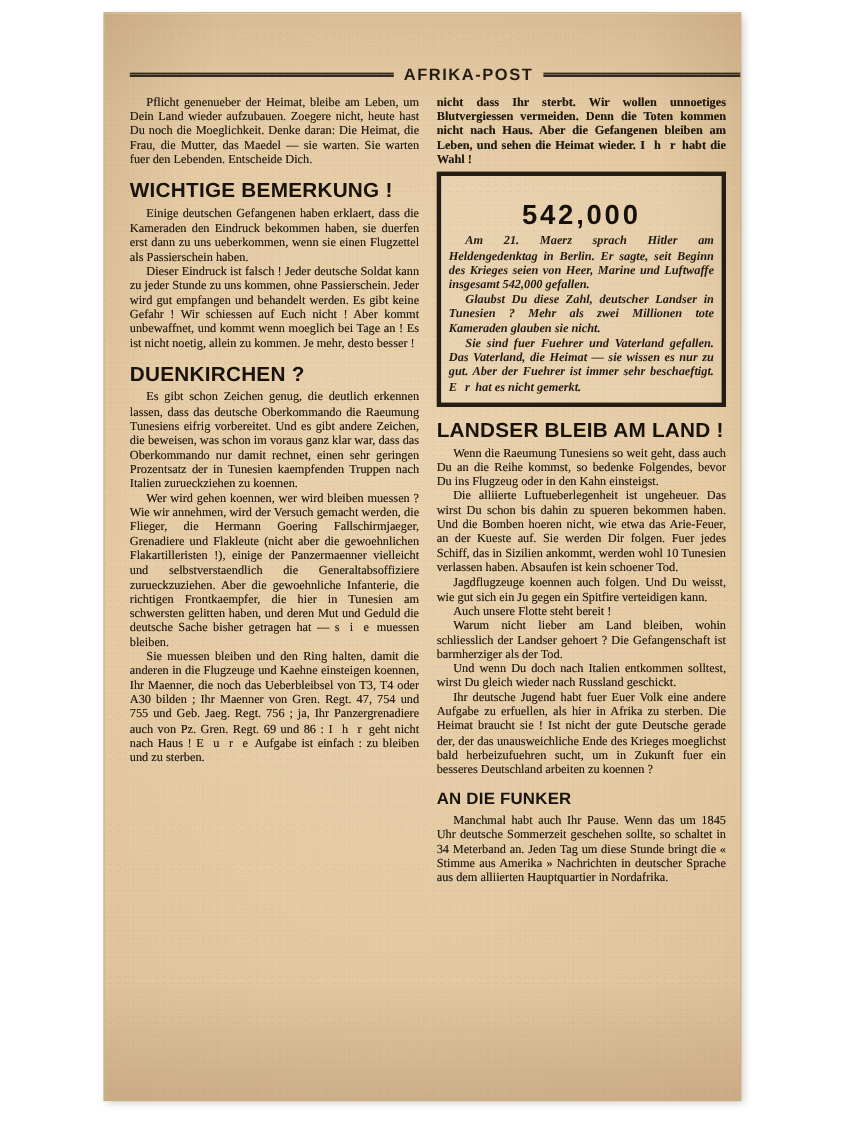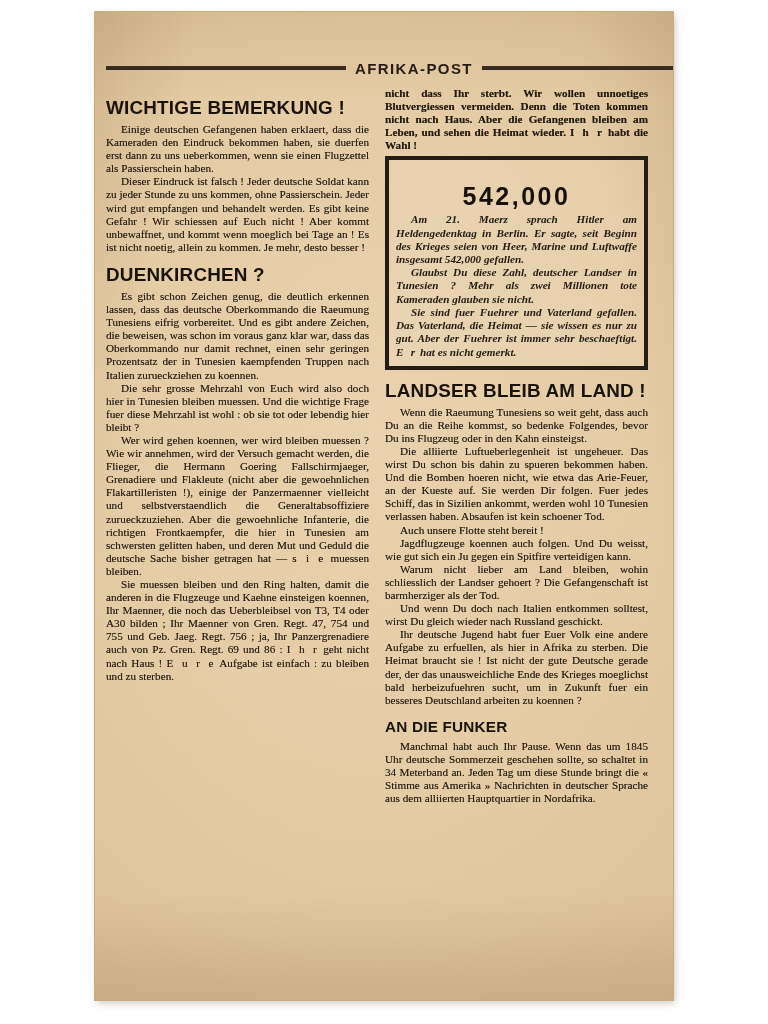--- a/index.html
+++ b/index.html
@@ -49,21 +49,21 @@
     pointer-events: none;
     background:
       linear-gradient(100deg, rgba(160,126,84,.22) 0%, rgba(160,126,84,0) 14%),
       linear-gradient(260deg, rgba(160,126,84,.20) 0%, rgba(160,126,84,0) 13%),
       linear-gradient(180deg, rgba(166,132,88,.18) 0%, rgba(166,132,88,0) 9%),
       linear-gradient(0deg,  rgba(150,116,76,.26) 0%, rgba(150,116,76,0) 11%);
   }
 
   #sheet {
     position: absolute;
-    left: 11px;
+    left: 23px;
     top: 46px;
     width: 542px;
     height: 920px;
     z-index: 3;
   }
 
   
   .masthead {
     display: flex;
     align-items: center;
@@ -167,30 +167,30 @@
     <div class="masthead">
       <div class="rule left"></div>
       <div class="masthead-title">AFRIKA-POST</div>
       <div class="rule right"></div>
     </div>
 
     <div class="columns">
 
       <div class="col">
 
+        <p class="body">Pflicht genenueber der Heimat, bleibe am Leben, um Dein Land wieder aufzubauen. Zoegere nicht, heute hast Du noch die Moeglichkeit. Denke daran: Die Heimat, die Frau, die Mutter, das Maedel — sie warten. Sie warten fuer den Lebenden. Entscheide Dich.</p>
 
         <h2 class="heading">WICHTIGE BEMERKUNG !</h2>
 
         <p class="body">Einige deutschen Gefangenen haben erklaert, dass die Kameraden den Eindruck bekommen haben, sie duerfen erst dann zu uns ueberkommen, wenn sie einen Flugzettel als Passierschein haben.</p>
         <p class="body">Dieser Eindruck ist falsch ! Jeder deutsche Soldat kann zu jeder Stunde zu uns kommen, ohne Passierschein. Jeder wird gut empfangen und behandelt werden. Es gibt keine Gefahr ! Wir schiessen auf Euch nicht ! Aber kommt unbewaffnet, und kommt wenn moeglich bei Tage an ! Es ist nicht noetig, allein zu kommen. Je mehr, desto besser !</p>
 
         <h2 class="heading">DUENKIRCHEN ?</h2>
 
         <p class="body">Es gibt schon Zeichen genug, die deutlich erkennen lassen, dass das deutsche Oberkommando die Raeumung Tunesiens eifrig vorbereitet. Und es gibt andere Zeichen, die beweisen, was schon im voraus ganz klar war, dass das Oberkommando nur damit rechnet, einen sehr geringen Prozentsatz der in Tunesien kaempfenden Truppen nach Italien zurueckziehen zu koennen.</p>
-        <p class="body">Die sehr grosse Mehrzahl von Euch wird also doch hier in Tunesien bleiben muessen. Und die wichtige Frage fuer diese Mehrzahl ist wohl : ob sie tot oder lebendig hier bleibt ?</p>
 
         <p class="body"><span>Wer wird gehen koennen, wer wird bleiben muessen ? Wie wir annehmen, wird der Versuch gemacht werden, die Flieger, die Hermann Goering Fallschirmjaeger, Grenadiere und Flakleute (nicht aber die gewoehnlichen Flakartilleristen !), einige der Panzermaenner vielleicht und selbstverstaendlich die Generaltabsoffiziere zurueckzuziehen. Aber die gewoehnliche Infanterie, die richtigen Frontkaempfer, die hier in Tunesien am schwersten gelitten haben, und deren Mut und Geduld die deutsche Sache bisher getragen hat — </span><span class="spaced">s i e</span><span> muessen bleiben.</span></p>
 
         <p class="body"><span>Sie muessen bleiben und den Ring halten, damit die anderen in die Flugzeuge und Kaehne einsteigen koennen, Ihr Maenner, die noch das Ueberbleibsel von T3, T4 oder A30 bilden ; Ihr Maenner von Gren. Regt. 47, 754 und 755 und Geb. Jaeg. Regt. 756 ; ja, Ihr Panzergrenadiere auch von Pz. Gren. Regt. 69 und 86 : </span><span class="spaced">I h r</span><span> geht nicht nach Haus ! </span><span class="spaced">E u r e</span><span> Aufgabe ist einfach : zu bleiben und zu sterben.</span></p>
 
       </div>
 
       <div class="col">
 
         <p class="body noindent"><span>nicht dass Ihr sterbt. Wir wollen unnoetiges Blutvergiessen vermeiden. Denn die Toten kommen nicht nach Haus. Aber die Gefangenen bleiben am Leben, und sehen die Heimat wieder. </span><span class="spaced">I h r</span><span> habt die Wahl !</span></p>
@@ -199,22 +199,22 @@
           <div class="boxed-number">542,000</div>
           <p class="boxed-text">Am 21. Maerz sprach Hitler am Heldengedenktag in Berlin. Er sagte, seit Beginn des Krieges seien von Heer, Marine und Luftwaffe insgesamt 542,000 gefallen.</p>
           <p class="boxed-text">Glaubst Du diese Zahl, deutscher Landser in Tunesien ? Mehr als zwei Millionen tote Kameraden glauben sie nicht.</p>
           <p class="boxed-text"><span>Sie sind fuer Fuehrer und Vaterland gefallen. Das Vaterland, die Heimat — sie wissen es nur zu gut. Aber der Fuehrer ist immer sehr beschaeftigt. </span><span class="spaced">E r</span><span> hat es nicht gemerkt.</span></p>
         </div>
 
         <h2 class="heading">LANDSER BLEIB AM LAND !</h2>
 
         <p class="body">Wenn die Raeumung Tunesiens so weit geht, dass auch Du an die Reihe kommst, so bedenke Folgendes, bevor Du ins Flugzeug oder in den Kahn einsteigst.</p>
         <p class="body">Die alliierte Luftueberlegenheit ist ungeheuer. Das wirst Du schon bis dahin zu spueren bekommen haben. Und die Bomben hoeren nicht, wie etwa das Arie-Feuer, an der Kueste auf. Sie werden Dir folgen. Fuer jedes Schiff, das in Sizilien ankommt, werden wohl 10 Tunesien verlassen haben. Absaufen ist kein schoener Tod.</p>
+        <p class="body">Jagdflugzeuge koennen auch folgen. Und Du weisst, wie gut sich ein Ju gegen ein Spitfire verteidigen kann.</p>
         <p class="body">Auch unsere Flotte steht bereit !</p>
-        <p class="body">Jagdflugzeuge koennen auch folgen. Und Du weisst, wie gut sich ein Ju gegen ein Spitfire verteidigen kann.</p>
         <p class="body">Warum nicht lieber am Land bleiben, wohin schliesslich der Landser gehoert ? Die Gefangenschaft ist barmherziger als der Tod.</p>
         <p class="body">Und wenn Du doch nach Italien entkommen solltest, wirst Du gleich wieder nach Russland geschickt.</p>
         <p class="body">Ihr deutsche Jugend habt fuer Euer Volk eine andere Aufgabe zu erfuellen, als hier in Afrika zu sterben. Die Heimat braucht sie ! Ist nicht der gute Deutsche gerade der, der das unausweichliche Ende des Krieges moeglichst bald herbeizufuehren sucht, um in Zukunft fuer ein besseres Deutschland arbeiten zu koennen ?</p>
 
         <h2 class="heading small">AN DIE FUNKER</h2>
 
         <p class="body">Manchmal habt auch Ihr Pause. Wenn das um 1845 Uhr deutsche Sommerzeit geschehen sollte, so schaltet in 34 Meterband an. Jeden Tag um diese Stunde bringt die « Stimme aus Amerika » Nachrichten in deutscher Sprache aus dem alliierten Hauptquartier in Nordafrika.</p>
       </div>
 
     </div>

